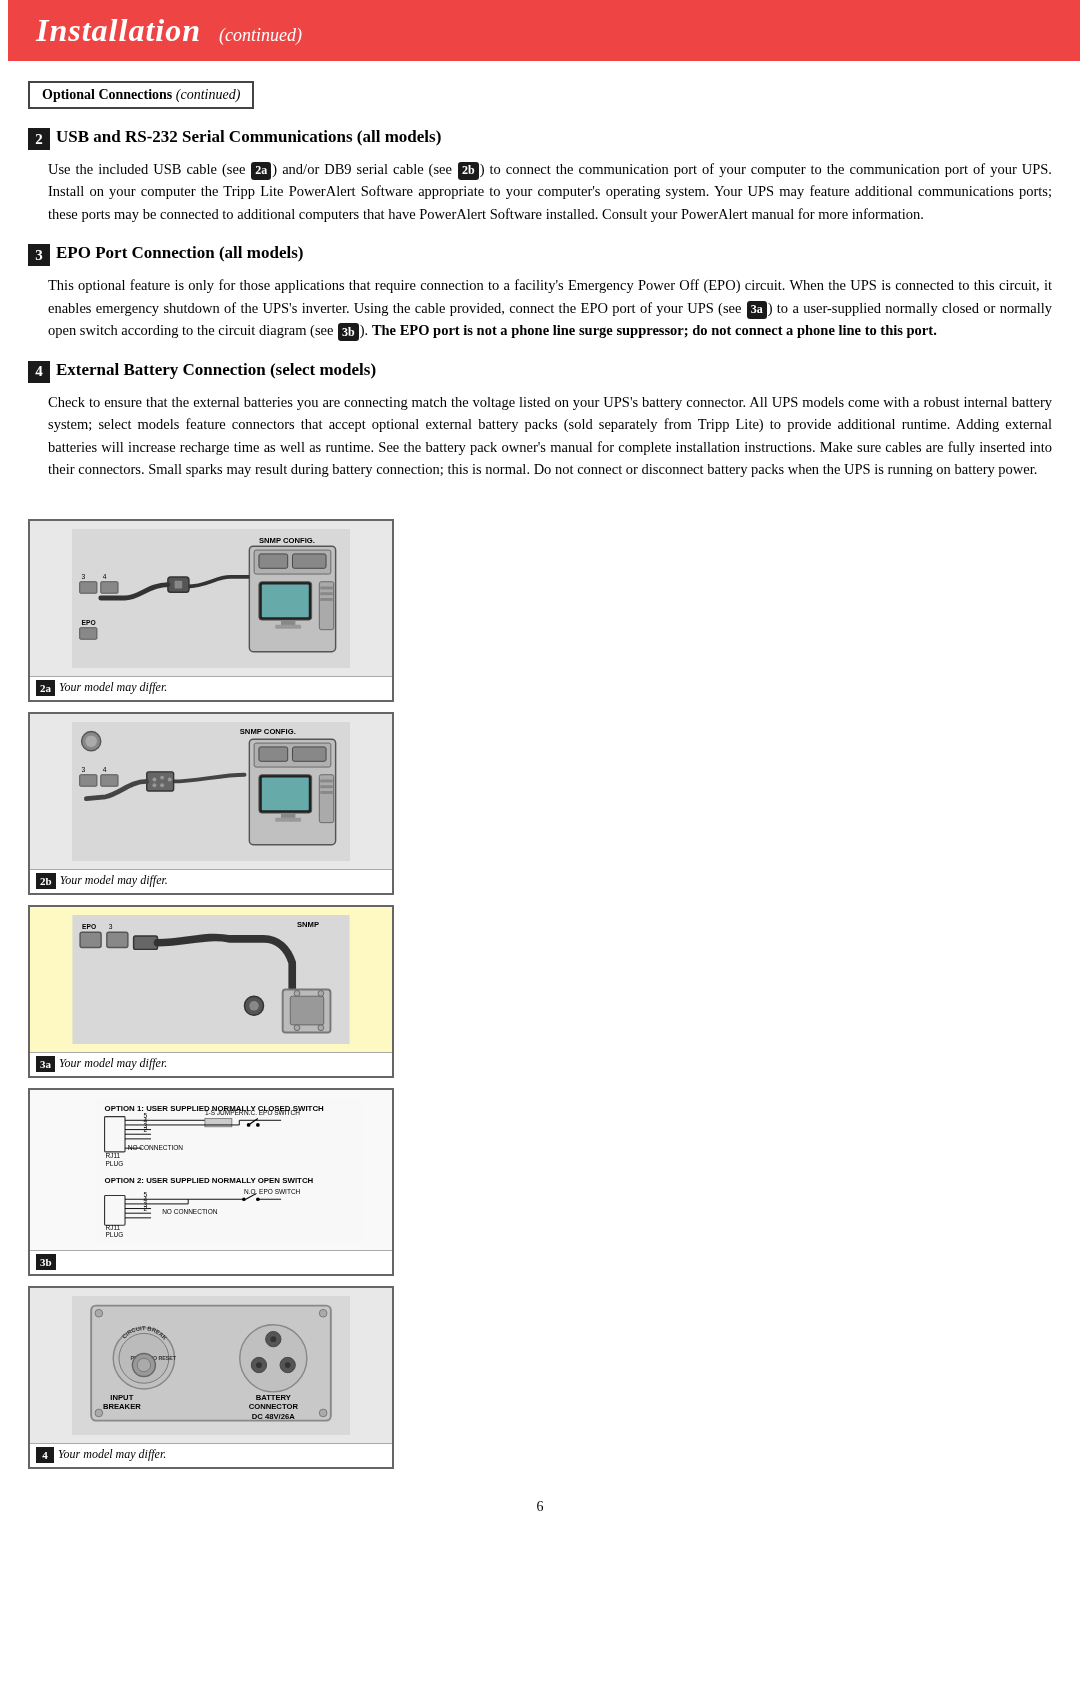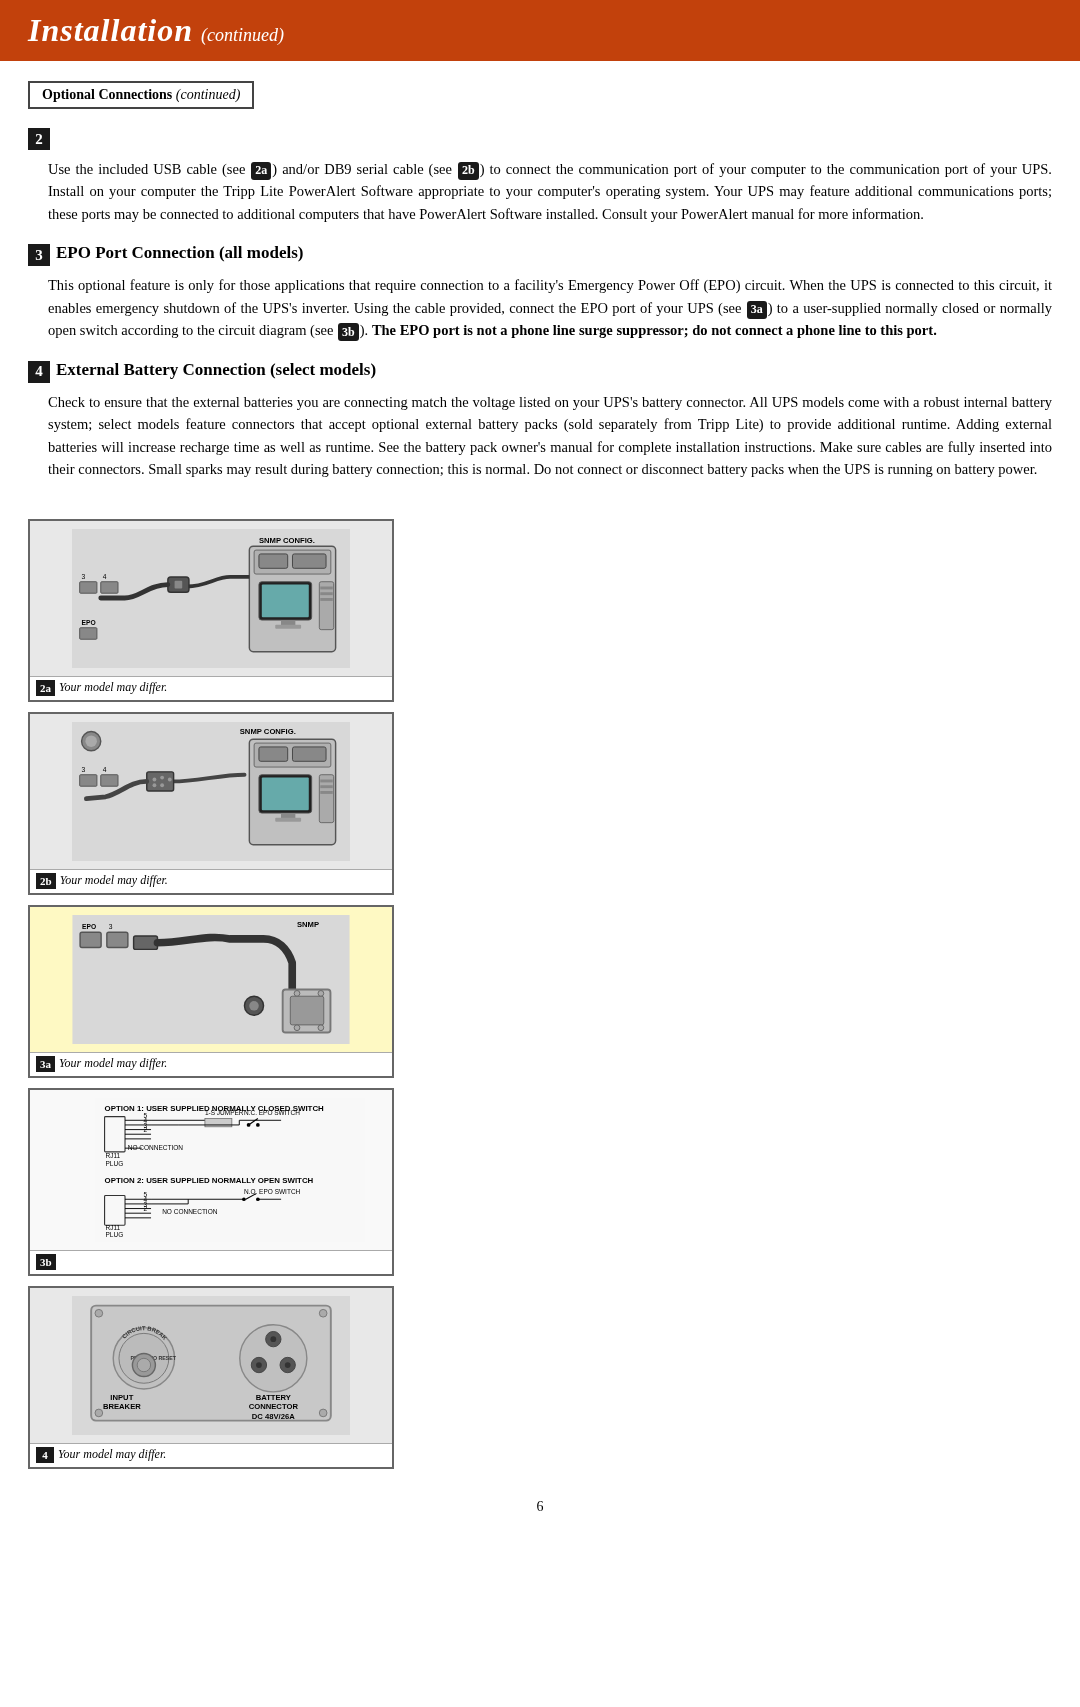--- a/index.html
+++ b/index.html
@@ -7,25 +7,26 @@
       width: 1080px;
       min-height: 1707px;
       background: #fff;
       font-family: 'Times New Roman', Times, serif;
       font-size: 15px;
       color: #000;
     }
 
     
     .page-header {
-      background: #c2410c;
+      background: #ef4444;
       padding: 12px 28px;
       display: flex;
       align-items: baseline;
-      gap: 8px;
+      gap: 18px;
+      margin-left: 8px;
     }
     .page-header-title {
       color: #fff;
       font-size: 32px;
       font-weight: 900;
       font-style: italic;
       letter-spacing: 1px;
     }
     .page-header-subtitle {
       color: #fff;
@@ -215,20 +216,21 @@
     
     <div class="optional-connections-banner">
       <span class="oc-bold">Optional Connections</span>
       <span class="oc-italic"> (continued)</span>
     </div>
 
     
     <div class="section">
       <div class="section-heading">
         <span class="section-number">2</span>
+        <span class="section-heading-text">USB and RS-232 Serial Communications (all models)</span>
       </div>
       <div class="section-body">
         Use the included USB cable (see <span class="badge">2a</span>) and/or
         DB9 serial cable (see <span class="badge">2b</span>) to connect the
         communication port of your computer to the communication port of your UPS. Install on
         your computer the Tripp Lite PowerAlert Software appropriate to your computer's
         operating system. Your UPS may feature additional communications ports; these ports
         may be connected to additional computers that have PowerAlert Software installed. Consult
         your PowerAlert manual for more information.
       </div>

